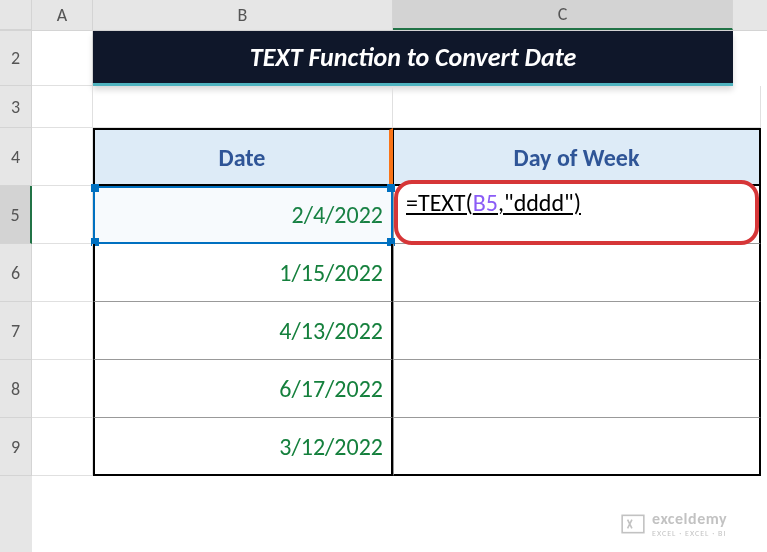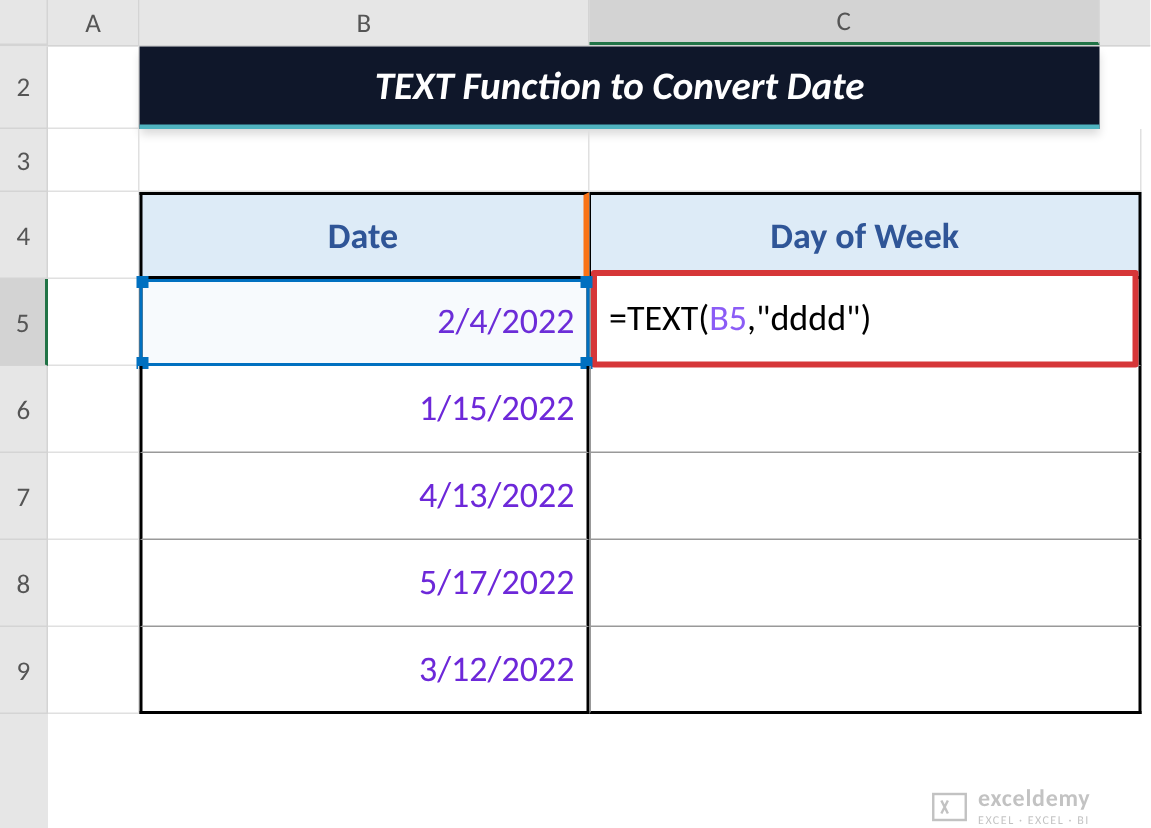--- a/index.html
+++ b/index.html
@@ -118,21 +118,21 @@
     }
     .table-header-cell.B {
       border-right: 4px solid #f97316;
     }
     .table-header-cell.C {
       border-left: 1px solid #000;
     }
     .data-cell {
       justify-content: flex-end;
       font-size: 24px;
-      color: #6d28d9;
+      color: #15803d;
       border-left: 2px solid #000;
       border-right: 2px solid #000;
       border-bottom: 1px solid #999;
     }
     .data-cell.last {
       border-bottom: 2px solid #000;
     }
     .day-cell {
       border-right: 2px solid #000;
       border-left: 1px solid #999;
@@ -141,28 +141,29 @@
     .day-cell.last {
       border-bottom: 2px solid #000;
     }
     .formula-cell {
       position: relative;
       font-size: 24px;
       padding: 0;
     }
     .formula-highlight {
       border: 4px solid #d63638;
-      border-radius: 2px;
+      border-radius: 18px;
       padding: 4px 8px;
       display: flex;
-      align-items: center;
+      align-items: flex-start;
       width: 100%;
       height: calc(100% + 8px);
       margin-top: -4px;
       background: #fff;
+      text-decoration: underline;
     }
     .formula-text {
       color: #000;
     }
     .formula-ref {
       color: #8b5cf6;
     }
     .b5-ref {
       position: absolute;
       top: 0;
@@ -185,21 +186,21 @@
     .b5-corner-bl, .b5-corner-br {
       position: absolute;
       width: 8px;
       height: 8px;
       background: #0070c0;
     }
     .b5-corner-bl { bottom: -4px; left: -4px; }
     .b5-corner-br { bottom: -4px; right: -4px; }
     .watermark {
       position: absolute;
-      bottom: 0;
+      bottom: 14px;
       right: 40px;
       display: flex;
       align-items: center;
       gap: 6px;
       opacity: 0.45;
     }
     .watermark-icon {
       width: 26px;
       height: 26px;
     }
@@ -283,21 +284,21 @@
       </div>
 
       <div class="grid-row" style="height:58px">
         <div class="cell cell-A"></div>
         <div class="cell cell-B data-cell">4/13/2022</div>
         <div class="cell cell-C day-cell"></div>
       </div>
 
       <div class="grid-row" style="height:58px">
         <div class="cell cell-A"></div>
-        <div class="cell cell-B data-cell">5/17/2022</div>
+        <div class="cell cell-B data-cell">6/17/2022</div>
         <div class="cell cell-C day-cell"></div>
       </div>
 
       <div class="grid-row" style="height:58px">
         <div class="cell cell-A"></div>
         <div class="cell cell-B data-cell last">3/12/2022</div>
         <div class="cell cell-C day-cell last"></div>
       </div>
     </div>
   </div>

